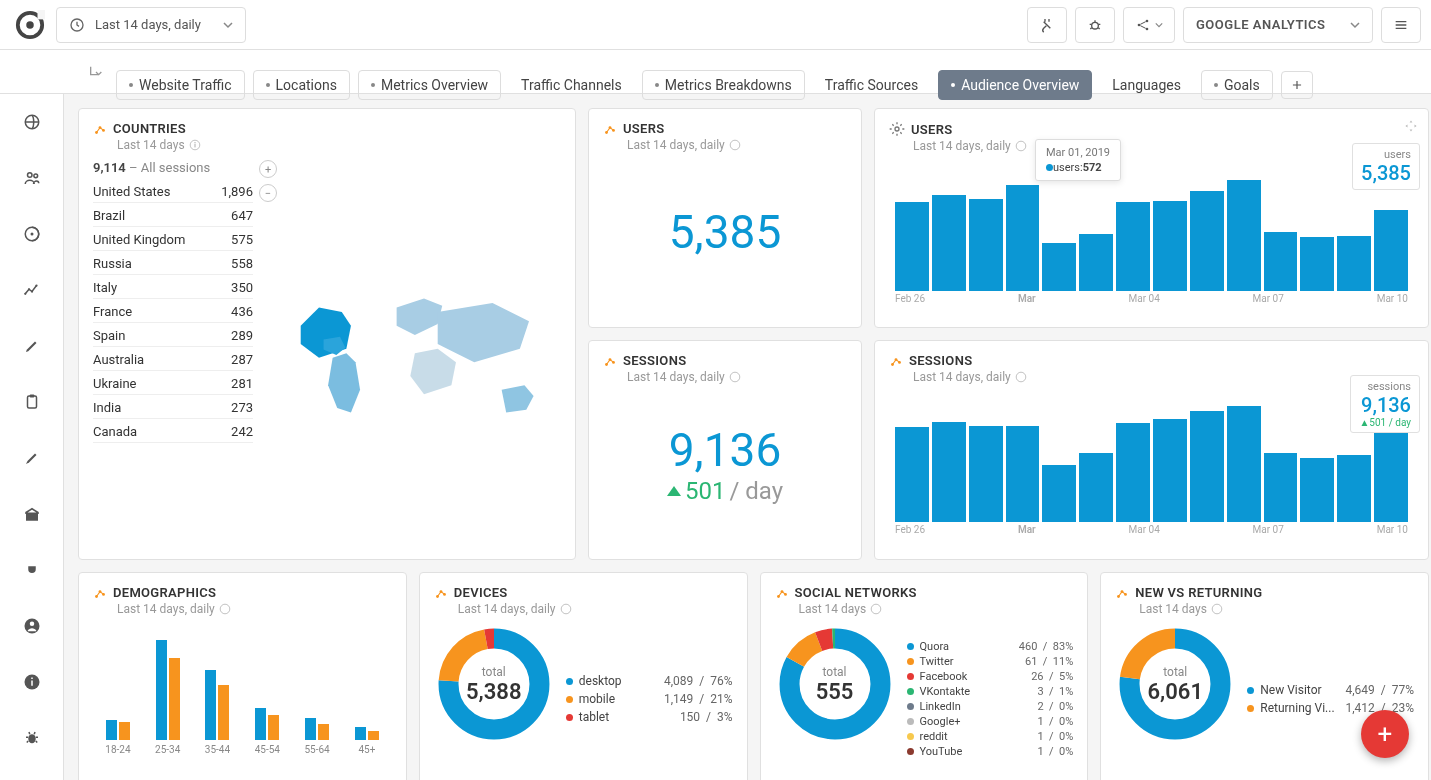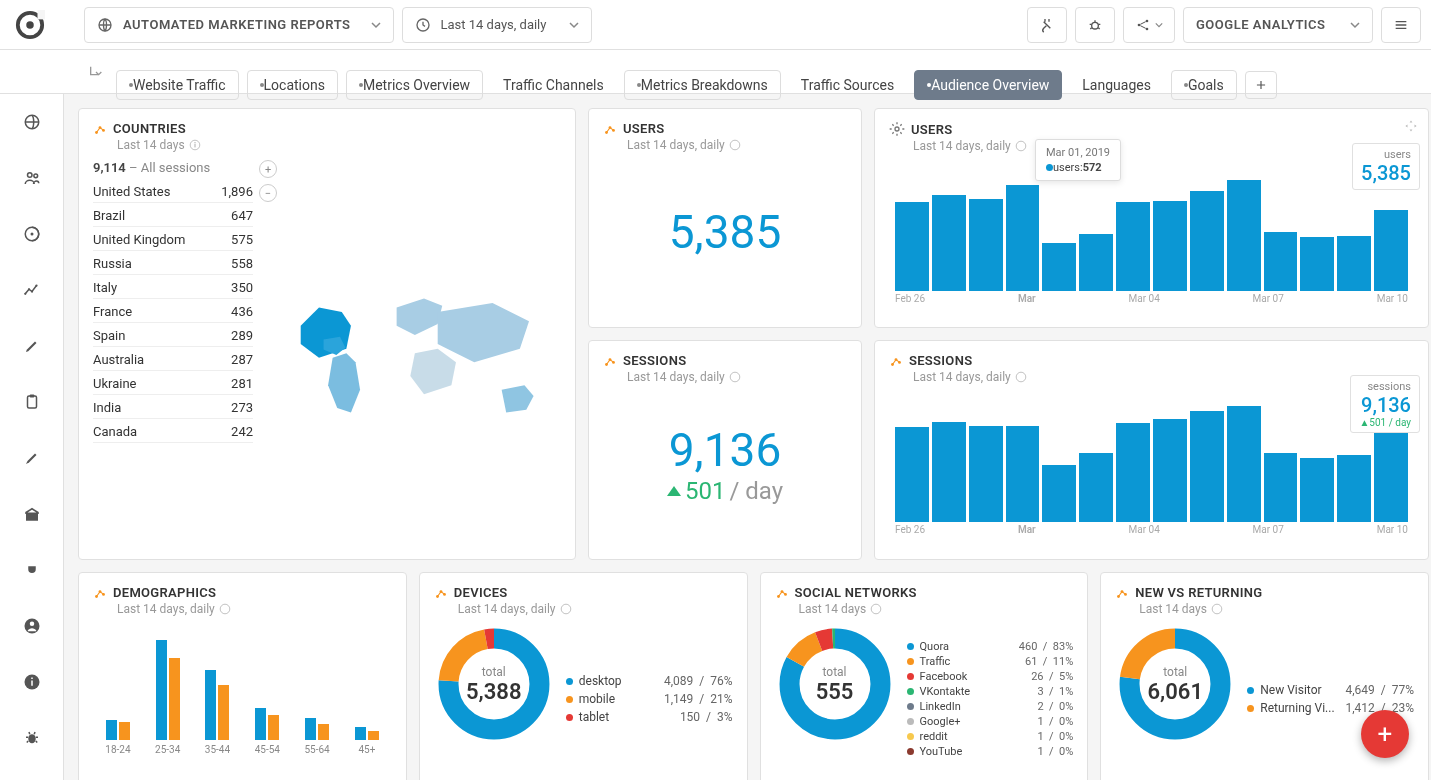--- a/index.html
+++ b/index.html
@@ -12,21 +12,21 @@
 .dropdown { display: flex; align-items: center; gap: 10px; border: 1px solid #ddd; border-radius: 4px; height: 36px; padding: 0 12px; cursor: pointer; color:#555; }
 .dropdown .label { font-weight: 600; letter-spacing: .5px; font-size: 13px; }
 .dropdown svg.caret { width:10px;height:10px; fill:#888; }
 .spacer { flex: 1; }
 .icon-pill { width: 40px; height: 36px; border:1px solid #ddd; border-radius:4px; display:flex;align-items:center;justify-content:center; cursor:pointer; }
 .icon-pill svg, .topbar svg.mini { width:16px;height:16px;fill:#666; }
 
 
 .tabrow { display:flex; align-items:center; gap:8px; height:44px; padding-left:88px; background:#fff; border-bottom:1px solid #e0e0e0; }
 .tabrow .crumb-icon { width:16px;height:16px;fill:#999; margin-right:4px;}
-.tab { display:flex;align-items:center;padding:6px 12px; border:1px solid #ddd; border-radius:4px; cursor:pointer; color:#444; font-size:14px;margin-top:27px; }
+.tab { display:flex;align-items:center;gap:6px; padding:6px 12px; border:1px solid #ddd; border-radius:4px; cursor:pointer; color:#444; font-size:14px;margin-top:27px; }
 .tab.bare { border:none; }
 .tab.active { background:#6e7b8b; color:#fff; border-color:#6e7b8b; }
 .tab .dot { width:4px;height:4px;border-radius:50%;background:#888; }
 .tab.active .dot { background:#fff; }
 .tab.add { width:32px;justify-content:center;padding:6px; }
 
 
 .leftrail { position:absolute; top:94px; left:0; width:64px; bottom:0; background:#fff; border-right:1px solid #e0e0e0; display:flex; flex-direction:column; align-items:center; padding-top:12px; gap:24px; }
 .leftrail .ritem { width:40px;height:32px;display:flex;align-items:center;justify-content:center;cursor:pointer; }
 .leftrail svg { width:18px;height:18px;fill:#555; }
@@ -102,31 +102,20 @@
 </style>
 </head>
 <body>
 
 <div class="topbar">
   <div class="logo">
     <svg viewBox="0 0 32 32">
         <circle cx="16" cy="16" r="13" fill="none" stroke="#444" stroke-width="4"></circle>
         <circle cx="16" cy="16" r="4" fill="#444"></circle>
         <rect x="24" y="0" width="10" height="10" fill="#f5f5f5"></rect>
-      </svg>
-  </div>
-  <div class="dropdown" style="margin-left:28px;min-width:300px;">
-    <svg class="mini" viewBox="0 0 24 24">
-        <circle cx="12" cy="12" r="9" fill="none" stroke="#666" stroke-width="2"></circle>
-        <path d="M3 12h18M12 3c3 3 3 15 0 18M12 3c-3 3-3 15 0 18" fill="none" stroke="#666" stroke-width="2"></path>
-      </svg>
-    <span class="label">AUTOMATED MARKETING REPORTS</span>
-    <span style="flex:1"></span>
-    <svg class="caret" viewBox="0 0 10 10">
-        <path d="M1 3l4 4 4-4" fill="none" stroke="#888" stroke-width="1.5"></path>
       </svg>
   </div>
   <div class="dropdown" style="min-width:190px;">
     <svg class="mini" viewBox="0 0 24 24">
         <circle cx="12" cy="12" r="9" fill="none" stroke="#666" stroke-width="2"></circle>
         <path d="M12 7v5l3 2" fill="none" stroke="#666" stroke-width="2"></path>
       </svg>
     <span>Last 14 days, daily</span>
     <span style="flex:1"></span>
     <svg class="caret" viewBox="0 0 10 10">
@@ -671,21 +660,21 @@
               </div>
         </div>
         <div class="legend" id="social-legend" style="font-size:11px;gap:2px;">
               <div class="lr">
                 <span class="ldot" style="background:#0b97d4"></span>
                 <span class="lname">Quora</span>
                 <span class="lnums">460 &nbsp;/&nbsp; 83%</span>
               </div>
               <div class="lr">
                 <span class="ldot" style="background:#f7941e"></span>
-                <span class="lname">Traffic</span>
+                <span class="lname">Twitter</span>
                 <span class="lnums">61 &nbsp;/&nbsp; 11%</span>
               </div>
               <div class="lr">
                 <span class="ldot" style="background:#e53935"></span>
                 <span class="lname">Facebook</span>
                 <span class="lnums">26 &nbsp;/&nbsp; 5%</span>
               </div>
               <div class="lr">
                 <span class="ldot" style="background:#2bb673"></span>
                 <span class="lname">VKontakte</span>

